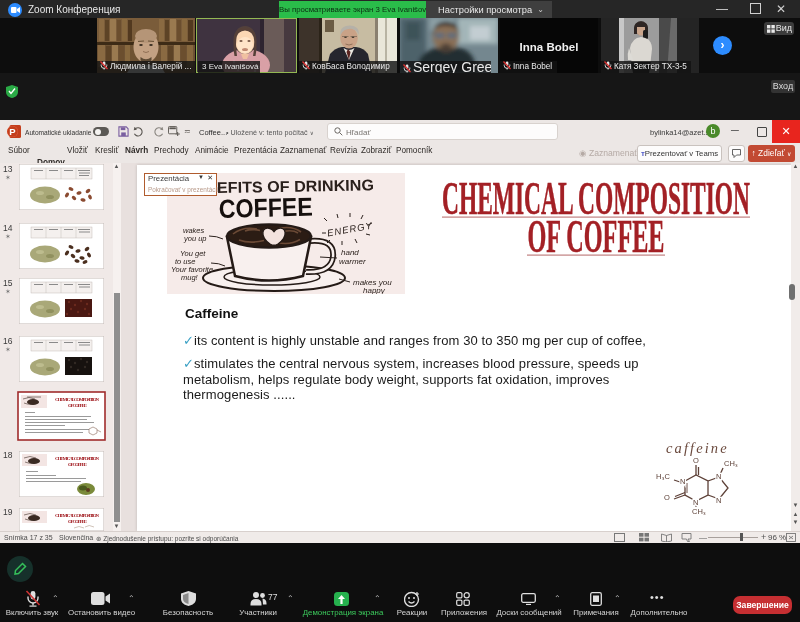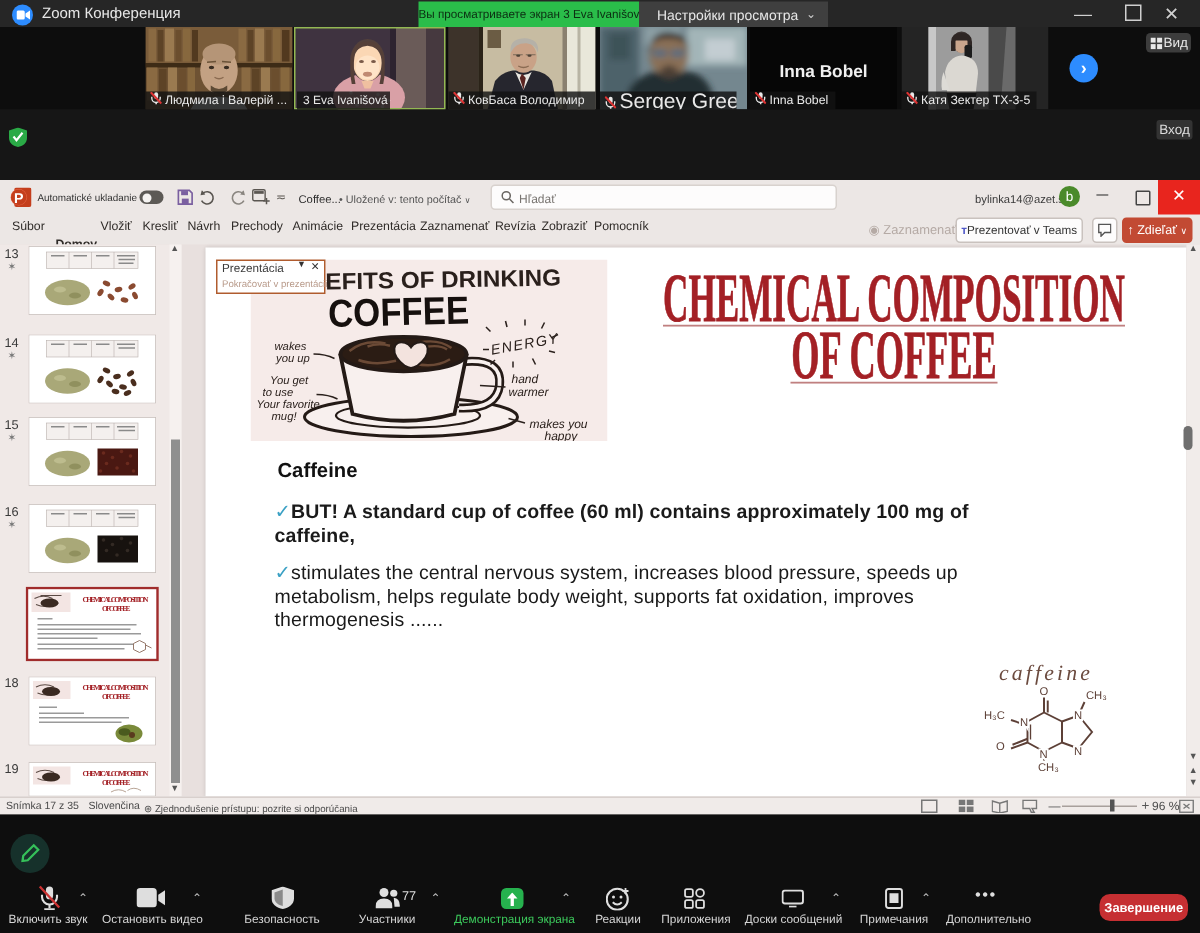--- a/index.html
+++ b/index.html
@@ -254,21 +254,21 @@
 <div class="abs" style="left:706px;top:124px;width:14px;height:14px;border-radius:50%;background:#4a8a2a;color:#fff;font-size:9px;text-align:center;line-height:14px;">b</div>
 <div class="abs" style="left:731px;top:124px;color:#444;font-size:11px;">─</div>
 <div class="abs" style="left:757px;top:127px;width:8px;height:8px;border:1px solid #444;border-radius:1px;"></div>
 <div class="abs" style="left:772px;top:120px;width:28px;height:23px;background:#e8251e;color:#fff;font-size:11px;text-align:center;line-height:23px;">✕</div>
 
 <div class="abs" style="left:0;top:146px;width:560px;color:#2f2b28;font-size:8.2px;">
   <span style="position:absolute;left:8px;top:0;">Súbor</span>
   <span style="position:absolute;left:37px;top:12px;font-weight:bold;">Domov</span>
   <span style="position:absolute;left:67px;top:0;">Vložiť</span>
   <span style="position:absolute;left:95px;top:0;">Kresliť</span>
-  <span style="position:absolute;left:125px;top:0;">Návrh</span>
+  <span style="position:absolute;left:125px;top:0;font-weight:bold;">Návrh</span>
   <span style="position:absolute;left:154px;top:0;">Prechody</span>
   <span style="position:absolute;left:195px;top:0;">Animácie</span>
   <span style="position:absolute;left:234px;top:0;">Prezentácia</span>
   <span style="position:absolute;left:280px;top:0;">Zaznamenať</span>
   <span style="position:absolute;left:330px;top:0;">Revízia</span>
   <span style="position:absolute;left:361px;top:0;">Zobraziť</span>
   <span style="position:absolute;left:396px;top:0;">Pomocník</span>
 </div>
 <div class="abs" style="left:579px;top:147.5px;color:#b5aaa5;font-size:8.6px;">◉ Zaznamenať</div>
 <div class="abs" style="left:637px;top:144.5px;width:85px;height:17px;background:#fdfcfc;border:1px solid #c9c2be;border-radius:3px;box-sizing:border-box;color:#333;font-size:7.8px;text-align:center;line-height:15px;white-space:nowrap;"><span style="color:#5059c9;font-weight:bold;">ᴛ</span>Prezentovať v Teams</div>
@@ -357,21 +357,21 @@
   <g font-family="Liberation Serif" font-weight="bold" fill="#a32025" stroke="#a32025" stroke-width="0.5">
     <text x="216" y="34" font-size="46" text-anchor="middle" textLength="308" lengthAdjust="spacingAndGlyphs">CHEMICAL COMPOSITION</text>
     <text x="216" y="72" font-size="46" text-anchor="middle" textLength="137" lengthAdjust="spacingAndGlyphs">OF COFFEE</text>
   </g>
   <rect x="62" y="36.5" width="308" height="1.2" fill="#c08080"></rect>
   <rect x="147" y="74.5" width="138" height="1.2" fill="#c08080"></rect>
 </svg>
 
 <div class="abs" style="left:185px;top:306px;color:#111;font-size:13.5px;font-weight:bold;font-family:'Liberation Sans';">Caffeine</div>
 <div class="abs" style="left:183px;top:333px;width:540px;color:#1a1a1a;font-size:13px;letter-spacing:0.1px;line-height:15.5px;font-family:'Liberation Sans';">
-  <div style="margin-bottom:10px;font-weight:bold;"><span style="color:#3aa0c4;font-weight:normal;">✓</span>BUT! A standard cup of coffee (60 ml) contains approximately 100 mg of<br>caffeine,</div>
+  <div style="margin-bottom:7.5px;"><span style="color:#3aa0c4;">✓</span>its content is highly unstable and ranges from 30 to 350 mg per cup of coffee,</div>
   <div><span style="color:#3aa0c4;">✓</span>stimulates the central nervous system, increases blood pressure, speeds up<br>metabolism, helps regulate body weight, supports fat oxidation, improves<br>thermogenesis ......</div>
 </div>
 
 <svg class="abs" style="left:652px;top:437px;" width="95" height="78" viewBox="0 0 95 78">
   <g fill="none" stroke="#5d4037" stroke-width="1.3">
     <path d="M33 44 L44 38 L56 44 L56 58 L44 64 L33 58 Z"></path>
     <path d="M35 46 L35 56" stroke-width="0.9"></path>
     <path d="M44 38 L44 28 M46.5 38 L46.5 30"></path>
     <path d="M33 58 L22 62 M33 55.5 L23 59.5"></path>
     <path d="M56 44 L67 40"></path>

